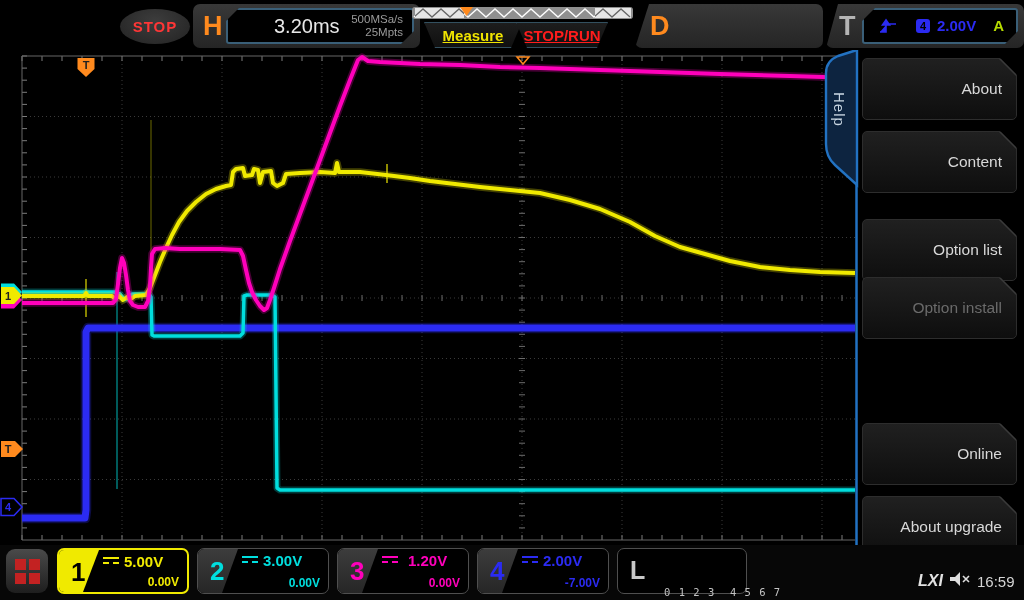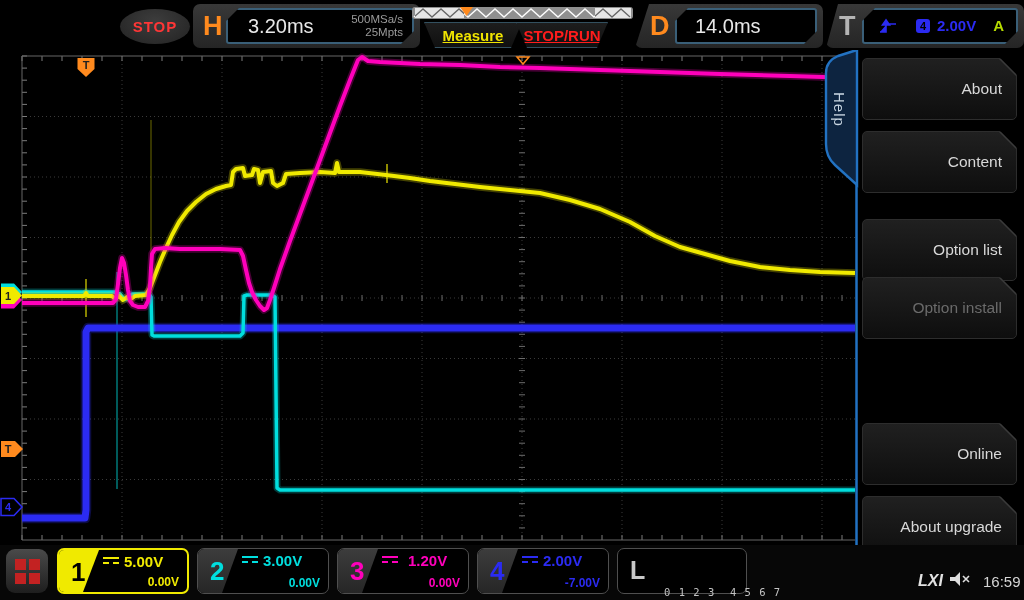--- a/index.html
+++ b/index.html
@@ -13,21 +13,21 @@
         color:#ffd200;letter-spacing:1px;}
   #stopbadge{left:120px;top:9px;width:70px;height:35px;border-radius:50%;
         background:radial-gradient(ellipse at 50% 35%,#3d3d3d,#222);
         display:flex;align-items:center;justify-content:center;
         color:#ff3636;font-weight:bold;font-size:15px;letter-spacing:1px;}
   .grp{top:4px;height:44px;background:linear-gradient(180deg,#383838,#252525);border-radius:7px;}
   .grp-letter{top:7px;font-size:27px;font-weight:bold;color:#ff8a1e;}
   .vbox{top:4px;height:36px;background:#000;border:2px solid #3a5f78;box-sizing:border-box;
         clip-path:polygon(13px 0,100% 0,100% calc(100% - 13px),calc(100% - 13px) 100%,0 100%,0 13px);
         border-radius:3px;}
-  .tb-big{color:#e8e8e8;font-size:20px;}
+  .tb-big{color:#e8e8e8;font-size:20px;margin-left:26px;}
   #hgrp{left:193px;width:227px;}
   #hbox{left:33px;width:188px;}
   #h-timebase{left:20px;top:5px;}
   #h-rates{right:9px;top:3px;text-align:right;color:#9b9b9b;font-size:11.5px;line-height:13px;}
   #dgrp{left:635px;width:188px;clip-path:polygon(14px 0,100% 0,100% 100%,0 100%);}
   #d-letter{left:15px;}
   #dbox{left:40px;width:142px;}
   #d-value{left:18px;top:5px;}
   #tgrp{left:826px;width:198px;clip-path:polygon(12px 0,100% 0,100% 100%,0 100%);}
   #t-letter{left:13px;color:#b5b5b5;}
@@ -82,21 +82,21 @@
   .dc:before{content:'';position:absolute;top:1px;left:0;right:0;border-top:2.5px solid currentColor;}
   .dc:after{content:'';position:absolute;top:6px;left:0;right:0;border-top:2.5px dashed currentColor;}
   #lbox{left:617px;top:3px;width:130px;height:46px;position:absolute;background:#000;
         border:1px solid #4f4f4f;border-radius:7px;box-sizing:border-box;}
   #l-letter{left:12px;top:7px;color:#c8c8c8;font-size:25px;font-weight:bold;}
   #l-digits{left:46px;top:8px;right:6px;color:#c4c4c4;
         font-family:"DejaVu Sans Mono",monospace;font-size:10.5px;line-height:14px;
         letter-spacing:1px;white-space:pre;}
   #lxi{left:918px;top:27px;color:#e2e2e2;font-size:16px;font-weight:bold;font-style:italic;}
   #mute{left:949px;top:26px;}
-  #clock{left:977px;top:28px;color:#d5d5d5;font-size:15px;margin-left:6px;}
+  #clock{left:977px;top:28px;color:#d5d5d5;font-size:15px;}
 </style>
 </head>
 <body>
 
 <div id="stage">
 
   <svg id="scope" class="abs" width="1024" height="600" viewBox="0 0 1024 600">
       <g>
         <line x1="122" y1="56" x2="122" y2="540" stroke="#3a3a3a" stroke-width="1" stroke-dasharray="1 3"></line>
         <line x1="222" y1="56" x2="222" y2="540" stroke="#3a3a3a" stroke-width="1" stroke-dasharray="1 3"></line>
@@ -392,23 +392,20 @@
           <rect x="183" y="0" width="36" height="14"></rect>
         </clipPath>
       <polygon points="48,1 61,1 54.5,10" fill="#ff8a1e"></polygon>
     </svg>
 
     <div id="measure-btn" class="abs chamfbtn">Measure</div>
     <div id="stoprun-btn" class="abs chamfbtn">STOP/RUN</div>
 
     <div id="dgrp" class="abs grp">
       <div id="d-letter" class="abs grp-letter">D</div>
-      <div id="dbox" class="abs vbox">
-        <span id="d-value" class="abs tb-big">14.0ms</span>
-      </div>
     </div>
 
     <div id="tgrp" class="abs grp">
       <div id="t-letter" class="abs grp-letter">T</div>
       <div id="tbox" class="abs vbox">
         <svg class="abs" style="left:14px;top:8px" width="20" height="17">
           <path d="M2,14 H8 V7 M8,6 H18 M8,2 l-3.5,5 h7 z" fill="#2b2bf2" stroke="#2b2bf2" stroke-width="1.6"></path>
         </svg>
         <div id="trig-badge" class="abs">4</div>
         <span id="trig-level" class="abs">2.00V</span>

